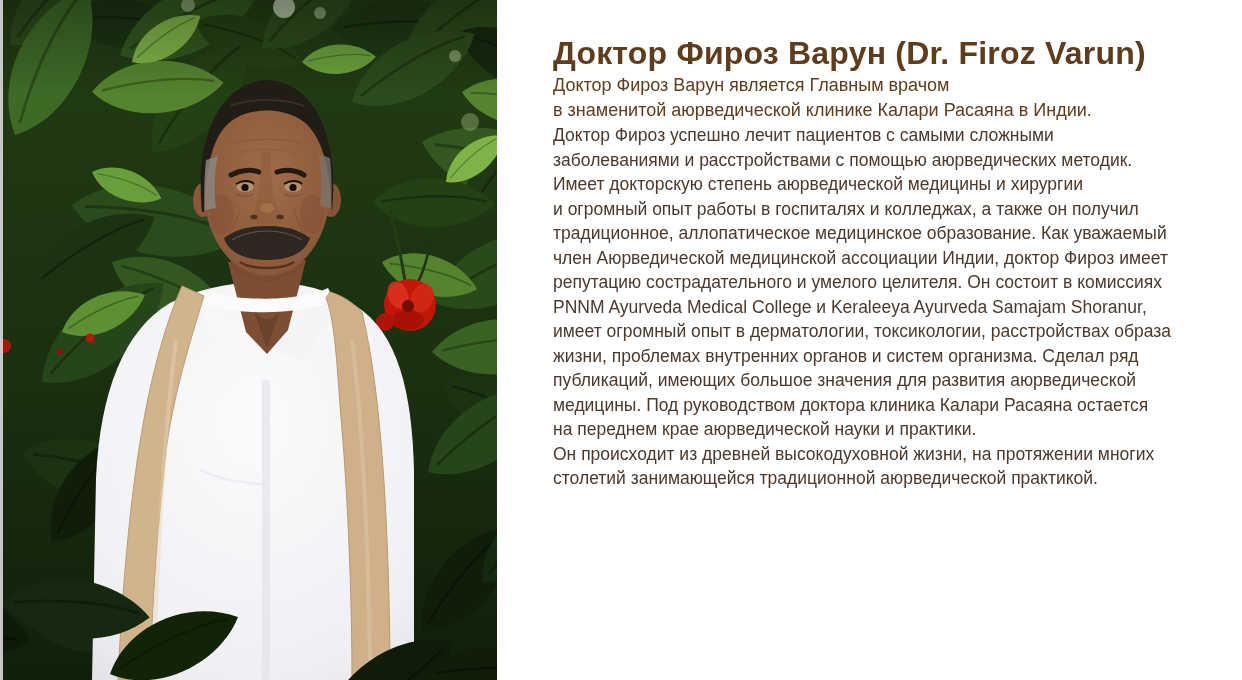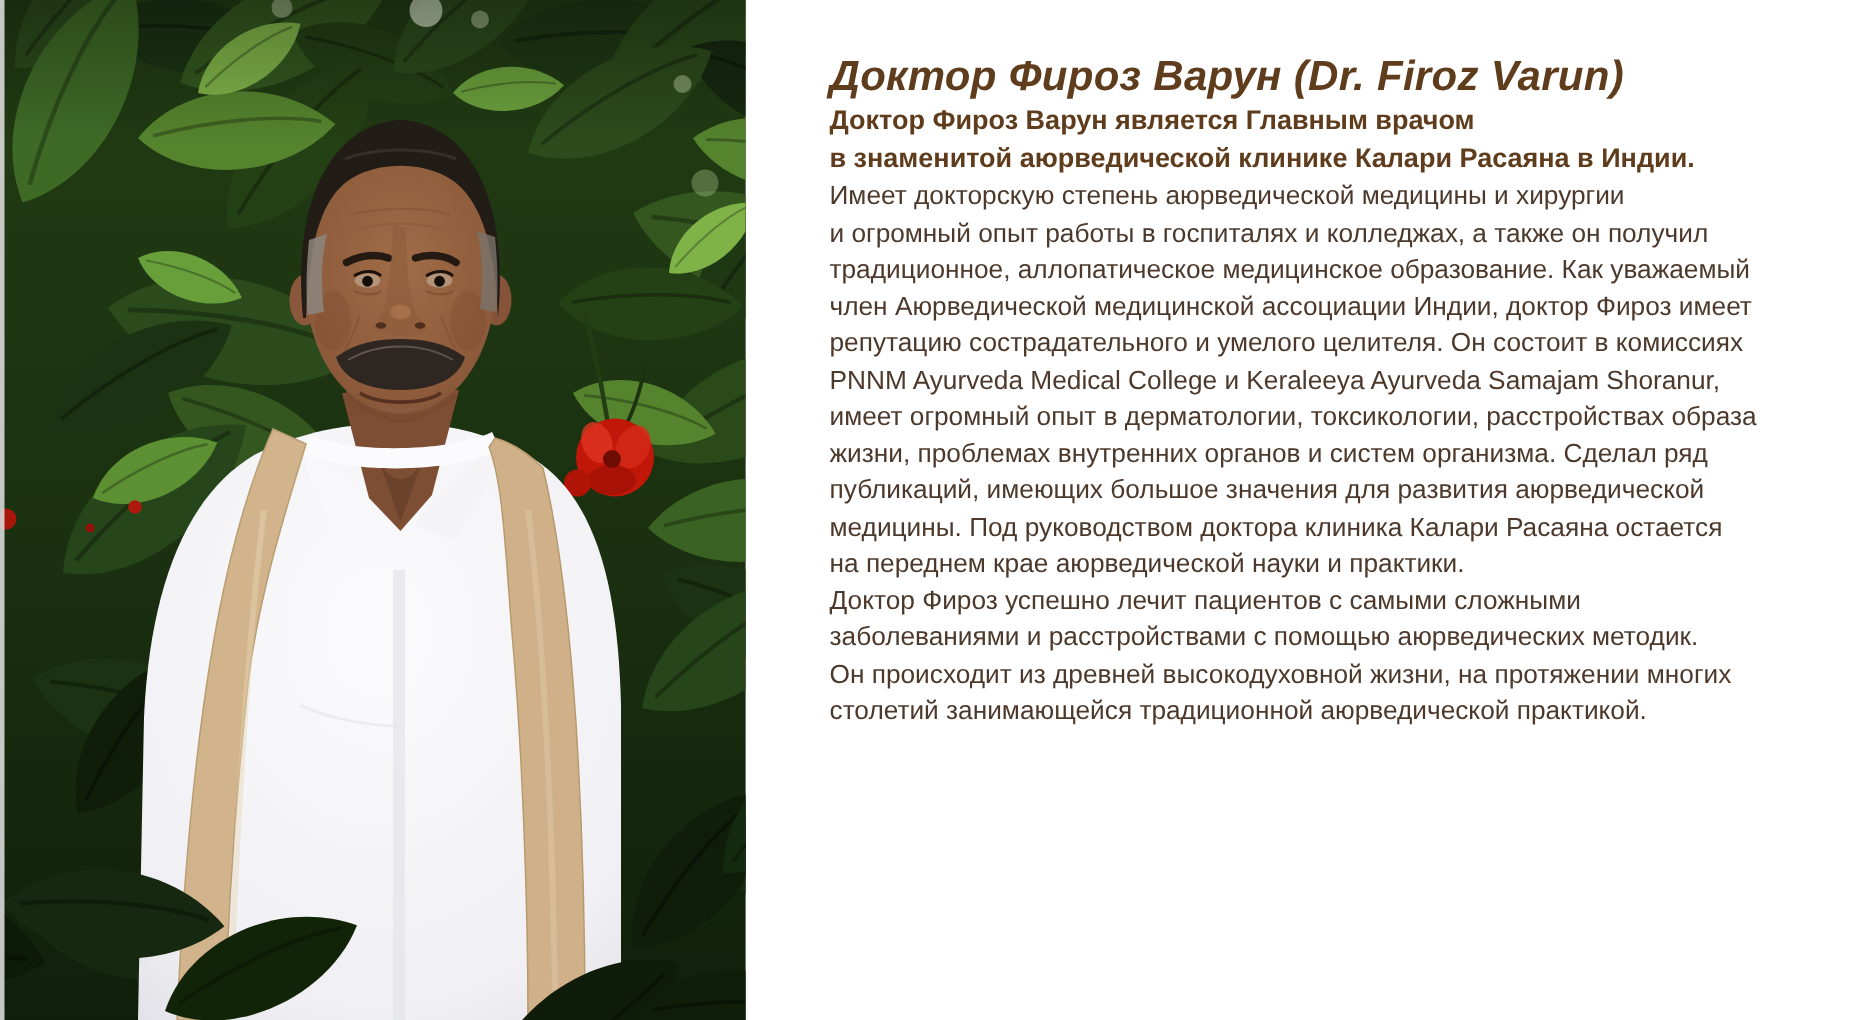--- a/index.html
+++ b/index.html
@@ -13,29 +13,28 @@
     position:absolute;left:0;top:0;width:497px;height:680px;margin:0;
     background:#16280f;
   }
   .photo svg{display:block;width:497px;height:680px;}
   .content{
     position:absolute;left:553px;top:0;width:672px;
     color:var(--c-body,#4c392b);
   }
   .title{
     margin:33px 0 0 0;
-    font-size:28px;line-height:1.25;font-weight:bold;
+    font-size:32px;line-height:1.25;font-weight:bold;
     color:var(--c-heading,#5e3c1c);
     letter-spacing:0.2px;
-    font-style:italic;
   }
   .content p{white-space:pre-line;margin:0;}
   .lead{
     margin-top:51px;
-    font-weight:bold;font-size:18px;line-height:25px;
+    font-weight:normal;font-size:18px;line-height:25px;
     color:var(--c-heading,#5e3c1c);
   }
   .bio{
     margin-top:21px;
     font-size:17.5px;line-height:24.5px;
   }
 </style>
 </head>
 <body>
 
@@ -207,28 +206,28 @@
     </g>
 
     <rect x="0" y="0" width="3" height="680" fill="#d9d9d9" opacity="0.9"></rect>
   </svg>
 </figure>
 
 <main class="content">
   <h1 class="title">Доктор Фироз Варун (Dr. Firoz Varun)</h1>
   <p class="lead">Доктор Фироз Варун является Главным врачом
 в знаменитой аюрведической клинике Калари Расаяна в Индии.</p>
+  <p class="bio">Доктор Фироз успешно лечит пациентов с самыми сложными
+заболеваниями и расстройствами с помощью аюрведических методик.</p>
   <p class="bio">Имеет докторскую степень аюрведической медицины и хирургии
 и огромный опыт работы в госпиталях и колледжах, а также он получил
 традиционное, аллопатическое медицинское образование. Как уважаемый
 член Аюрведической медицинской ассоциации Индии, доктор Фироз имеет
 репутацию сострадательного и умелого целителя. Он состоит в комиссиях
 PNNM Ayurveda Medical College и Keraleeya Ayurveda Samajam Shoranur,
 имеет огромный опыт в дерматологии, токсикологии, расстройствах образа
 жизни, проблемах внутренних органов и систем организма. Сделал ряд
 публикаций, имеющих большое значения для развития аюрведической
 медицины. Под руководством доктора клиника Калари Расаяна остается
 на переднем крае аюрведической науки и практики.</p>
-  <p class="bio">Доктор Фироз успешно лечит пациентов с самыми сложными
-заболеваниями и расстройствами с помощью аюрведических методик.</p>
   <p class="bio">Он происходит из древней высокодуховной жизни, на протяжении многих
 столетий занимающейся традиционной аюрведической практикой.</p>
 </main>
 
 </body></html>

